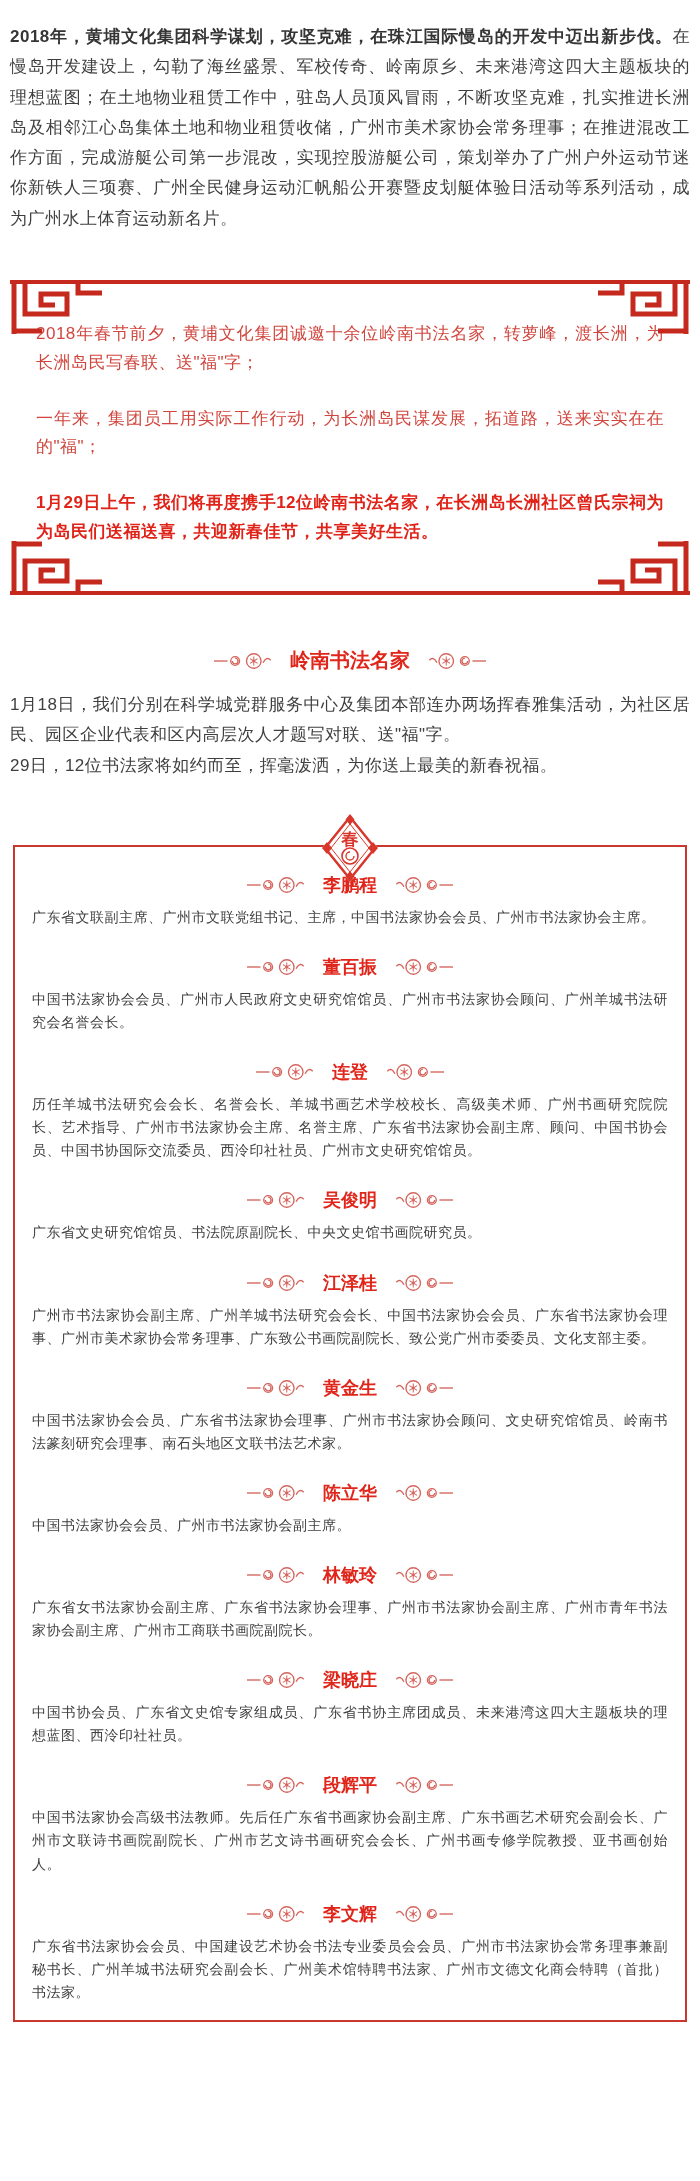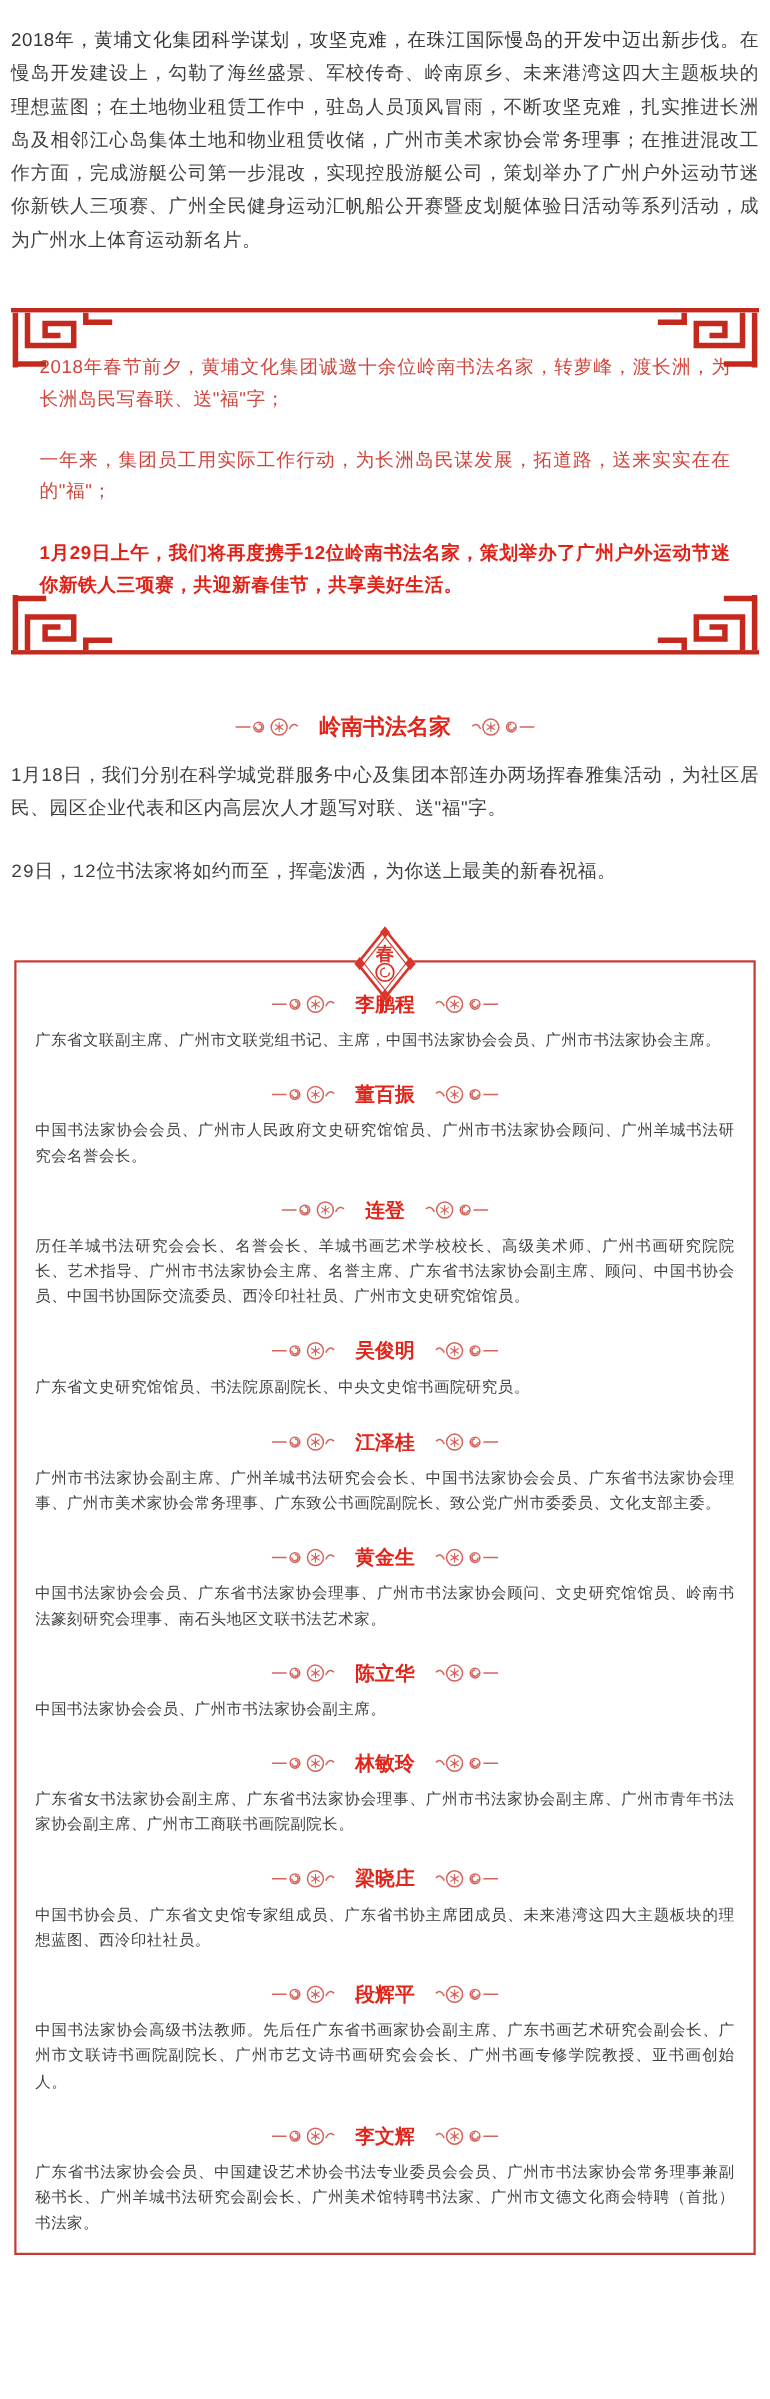--- a/index.html
+++ b/index.html
@@ -7,21 +7,21 @@
     width:700px;margin:0 auto;
     font-family:"Liberation Sans","DejaVu Sans",sans-serif;
     color:#3f3f3f;
     -webkit-font-smoothing:antialiased;
   }
   .page{padding:22px 10px 14px;}
   p{margin:0;}
   .body-par{
     font-size:17px;line-height:1.78;text-align:justify;letter-spacing:.5px;
   }
-  .body-par b{font-weight:normal;color:#353535;}
+  .body-par b{font-weight:bold;color:#353535;}
 
   
   .lattice-box{
     position:relative;
     margin:46px 0 0;
     border-top:4px solid #c5281c;
     border-bottom:4px solid #c5281c;
     padding:36px 26px 44px;
   }
   .lattice-box .corner{position:absolute;line-height:0;}
@@ -38,22 +38,22 @@
 
   
   .flourish-head{
     margin:52px 0 16px;text-align:center;
     font-size:20px;font-weight:bold;color:#e0251a;
     display:flex;align-items:center;justify-content:center;gap:10px;
   }
   .fl{flex:0 0 auto;}
   .fl.right{transform:scale(-1,1);}
 
-  .after-pars .body-par{margin-bottom:28px;}
-  .after-pars .body-par:last-child{margin-bottom:0;font-family:Liberation Mono, monospace;}
+  .after-pars .body-par{}
+  .after-pars .body-par:last-child{margin-bottom:0;}
 
   
   .masters-box{
     position:relative;
     margin:64px 3px 0;
     border:2px solid #c8382f;
     padding:26px 17px 10px;
     background:#fff;
   }
   .seal{
@@ -117,21 +117,21 @@
           <path d="M4 0 V50"></path>
           <path d="M4 47 H32"></path>
           <path d="M15 0 V30 H57 V10 H31 V21 H45"></path>
           <path d="M68 0 V9 H92"></path>
         </g>
       </svg>
     </span>
 
     <p class="red-par">2018年春节前夕，黄埔文化集团诚邀十余位岭南书法名家，转萝峰，渡长洲，为长洲岛民写春联、送"福"字；</p>
     <p class="red-par">一年来，集团员工用实际工作行动，为长洲岛民谋发展，拓道路，送来实实在在的"福"；</p>
-    <p class="red-par strong">1月29日上午，我们将再度携手12位岭南书法名家，策划举办了广州户外运动节迷你新铁人三项赛，共迎新春佳节，共享美好生活。</p>
+    <p class="red-par strong">1月29日上午，我们将再度携手12位岭南书法名家，在长洲岛长洲社区曾氏宗祠为为岛民们送福送喜，共迎新春佳节，共享美好生活。</p>
   </div>
 
   <h2 class="flourish-head">
     <svg class="fl left" width="66" height="20" viewBox="0 0 78 22" aria-hidden="true">
     <g fill="none" stroke="#d4645c" stroke-width="1.6">
       <line x1="0" y1="11" x2="16" y2="11"></line>
       <circle cx="25" cy="11" r="5.2"></circle>
       <path d="M25 7.6 a3.4 3.4 0 1 1 -3.4 3.4"></path>
       <circle cx="47" cy="11" r="8.6"></circle>
       <path d="M58 13 q4 -8 9 -3"></path>

